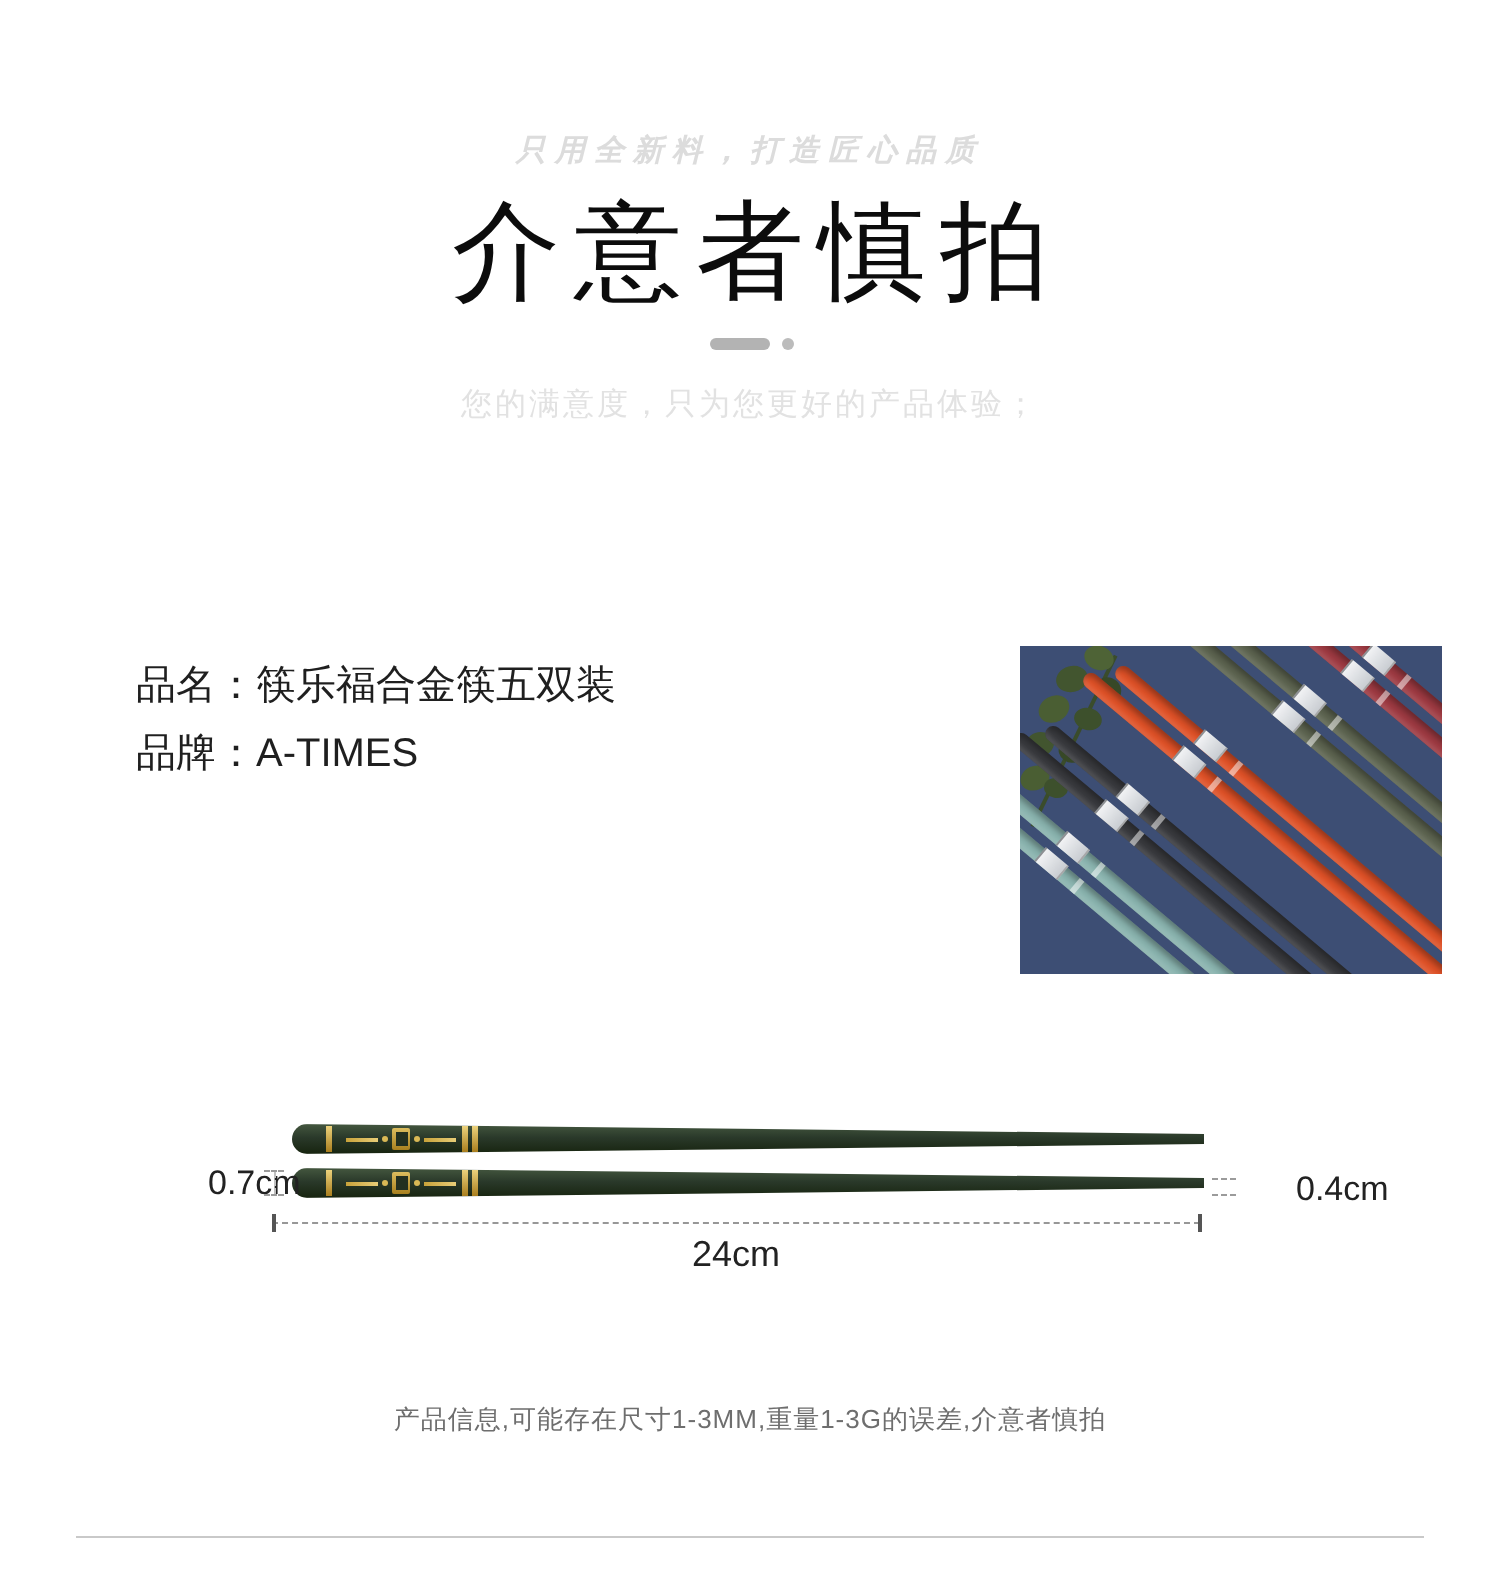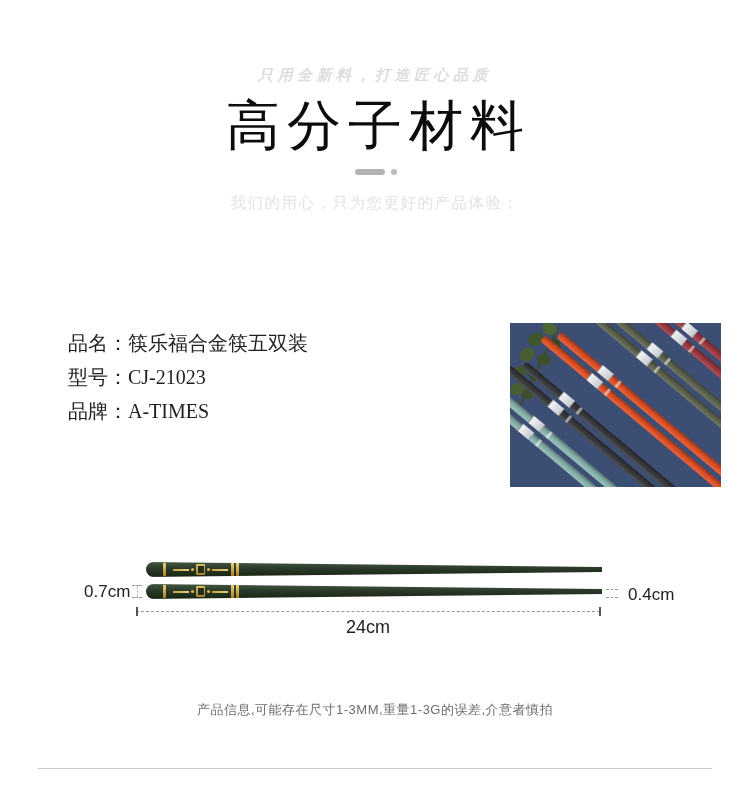--- a/index.html
+++ b/index.html
@@ -20,21 +20,21 @@
     font-size:54px;letter-spacing:7px;padding-left:7px;color:#0c0c0c;font-weight:400;
   }
   .divider-dash{left:355px;top:169px;width:30px;height:6px;border-radius:3px;background:#b3b3b3;}
   .divider-dot{left:391px;top:169px;width:6px;height:6px;border-radius:50%;background:#bcbcbc;}
   .tagline{
     left:0;right:0;top:192px;text-align:center;
     font-size:15.5px;line-height:22px;letter-spacing:1.5px;color:#e2e2e2;
   }
 
   
-  .details{left:68px;top:326px;width:440px;font-family:Liberation Serif, serif;}
+  .details{left:68px;top:326px;width:440px;}
   .drow{height:34px;line-height:34px;font-size:20px;color:#1f1f1f;white-space:nowrap;}
   .dlabel{color:#1f1f1f;}
   .dvalue{color:#1f1f1f;}
 
   
   .photo{left:510px;top:323px;width:211px;height:164px;overflow:hidden;background:#3d4e74;}
   .pair{position:absolute;width:22px;height:300px;transform:rotate(-50deg);transform-origin:0 0;}
   .pstick{position:absolute;width:8px;height:300px;border-radius:4px 4px 2px 2px;
           box-shadow:inset -2px 0 3px rgba(0,0,0,.35), inset 2px 0 2px rgba(255,255,255,.12);}
   .pband{position:absolute;left:-0.5px;width:9px;height:13px;
@@ -51,48 +51,47 @@
          clip-path:polygon(0 0,100% 33%,100% 67%,0 100%);}
   .gold{position:absolute;top:1px;bottom:1px;width:2.5px;
         background:linear-gradient(180deg,#ecd27c,#a97e1e);}
   .gline{position:absolute;top:6.5px;width:16px;height:2px;
          background:linear-gradient(90deg,#c8a23a,#e8cd77);}
   .gdot{position:absolute;top:6px;width:3px;height:3px;border-radius:50%;background:#d9b855;}
   .emblem{position:absolute;top:2px;width:9px;height:11px;border-radius:1px;
           background:linear-gradient(180deg,#dcbd5e,#a8801f);}
   .emblem-in{position:absolute;left:1.5px;right:1.5px;top:2px;bottom:2px;background:#233020;}
 
-  .measure-label{font-size:17px;color:#222;}
+  .measure-label{font-size:17px;color:#222;margin-left:20px;}
   .ibeam{left:132px;top:585px;width:10px;height:13px;}
   .ib-h{position:absolute;left:0;right:0;height:0;border-top:1.5px dashed #9b9b9b;}
   .ib-v{position:absolute;left:4.5px;top:1px;bottom:1px;width:0;border-left:1.5px dashed #c0c0c0;}
   .tipmarks{left:606px;top:589px;width:12px;height:9px;}
 
   .len-line{left:136px;top:611px;width:464px;height:0;border-top:1.5px dashed #979797;}
   .len-tick{top:607px;width:1.5px;height:9px;background:#555;}
   .len-label{left:136px;top:617px;width:464px;text-align:center;font-size:18px;color:#222;}
 
   
   .disclaimer{left:0;right:0;top:701px;text-align:center;font-size:13px;letter-spacing:.5px;color:#6e6e6e;}
   .bottom-line{left:38px;top:768px;width:674px;height:1px;background:#c9c9c9;}
 </style>
 </head>
 <body>
 
 <div class="abs watermark">只用全新料，打造匠心品质</div>
-<div class="abs page-title">高分子材料</div>
+<div class="abs page-title">介意者慎拍</div>
 <div class="abs divider-dash"></div>
 <div class="abs divider-dot"></div>
 <div class="abs tagline">
-  <div>我们的用心，只为您更好的产品体验；</div>
+  <div>您的满意度，只为您更好的产品体验；</div>
 </div>
 
 <div class="abs details">
   <div class="drow"><span class="dlabel">品名：</span><span class="dvalue">筷乐福合金筷五双装</span></div>
-  <div class="drow"><span class="dlabel">型号：</span><span class="dvalue">CJ-21023</span></div>
   <div class="drow"><span class="dlabel">品牌：</span><span class="dvalue">A-TIMES</span></div>
 </div>
 
 <div class="abs photo" style="background: rgb(61, 78, 116);">
   <div class="stem"></div>
   <div class="leaf" style="left:32px;top:0px;width:15px;height:12px;background:#4e6336;transform:rotate(20deg);"></div>
   <div class="leaf" style="left:18px;top:10px;width:16px;height:13px;background:#42552f;transform:rotate(-15deg);"></div>
   <div class="leaf" style="left:38px;top:16px;width:13px;height:11px;background:#374827;transform:rotate(40deg);"></div>
   <div class="leaf" style="left:9px;top:25px;width:16px;height:13px;background:#4a5e33;transform:rotate(-30deg);"></div>
   <div class="leaf" style="left:27px;top:31px;width:14px;height:11px;background:#3d502c;transform:rotate(15deg);"></div>

